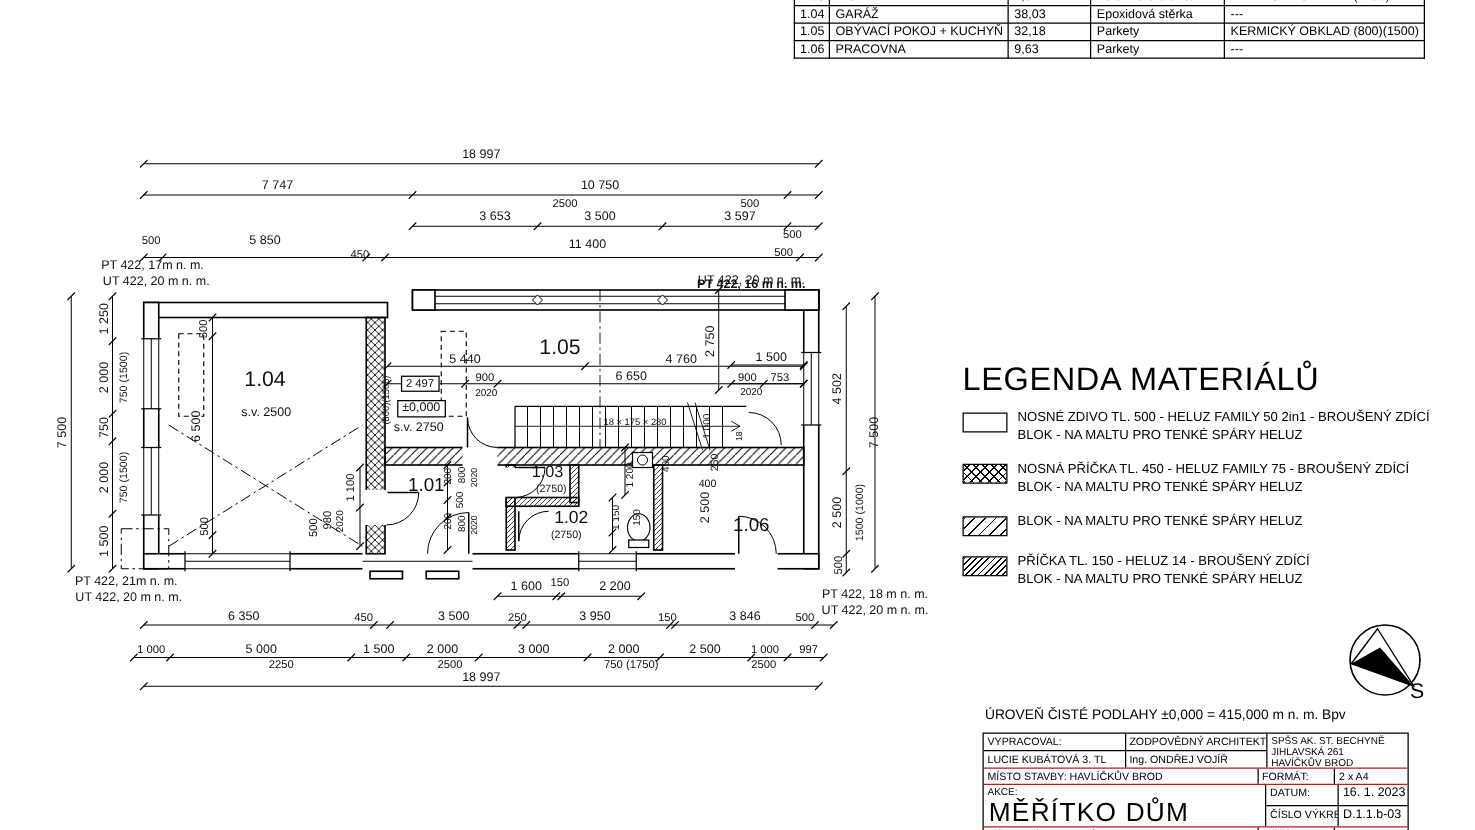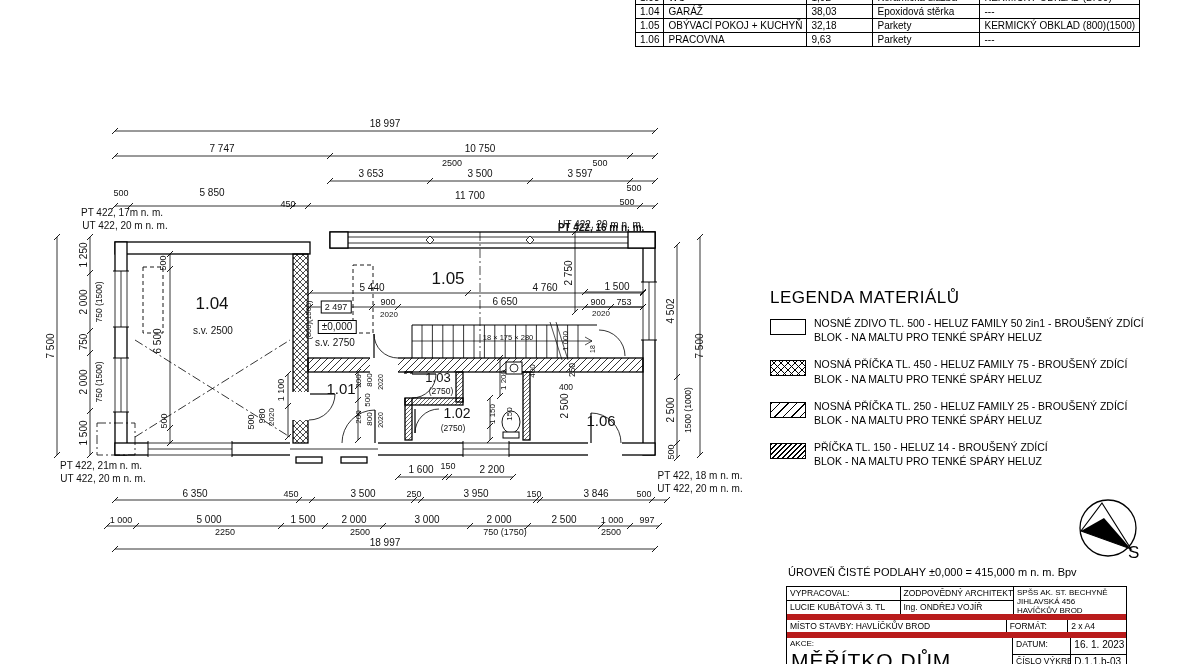--- a/index.html
+++ b/index.html
@@ -11,37 +11,37 @@
        white-space:nowrap;color:#111;}
   .lbl.r{transform:translate(-50%,-50%) rotate(-90deg);}
   .lbl.box{border:1px solid #000;background:#fff;padding:1px 3px;}
   
   #room-table{position:absolute;left:635px;top:-10px;border-collapse:collapse;table-layout:fixed;}
   #room-table td{border:1px solid #000;font-size:10px;padding:0 4px;height:13px;
                  overflow:hidden;white-space:nowrap;}
   #room-table tr.total td{font-weight:bold;}
   
   #legend{position:absolute;left:770px;top:288px;width:410px;}
-  .legend-title{font-size:17px;letter-spacing:.5px;margin-bottom:8px;}
+  .legend-title{font-size:26px;letter-spacing:.5px;margin-bottom:8px;}
   .legend-item{display:flex;align-items:flex-start;margin-bottom:13px;}
   .swatch{width:34px;height:14px;border:1.3px solid #000;margin-right:8px;margin-top:3px;
           flex:none;background:#fff;}
   .swatch.crosshatch{background-image:
       repeating-linear-gradient(45deg,#000 0,#000 1px,transparent 1px,transparent 5px),
       repeating-linear-gradient(-45deg,#000 0,#000 1px,transparent 1px,transparent 5px);}
   .swatch.hatch{background-image:
       repeating-linear-gradient(135deg,#000 0,#000 1px,transparent 1px,transparent 6px);}
   .swatch.hatch-fine{background-image:
       repeating-linear-gradient(135deg,#000 0,#000 1px,transparent 1px,transparent 3.5px);}
   .legend-text{font-size:10.5px;line-height:1.35;}
   
   #floor-note{position:absolute;left:788px;top:566px;font-size:11px;}
   #title-block{position:absolute;left:786px;top:586px;width:339px;border:1.4px solid #000;
                background:#fff;}
-  #title-block .row{display:flex;border-bottom:6px solid #b91c1c;}
+  #title-block .row{display:flex;border-bottom:1px solid #b91c1c;}
   #title-block .cell{border-right:1px solid #000;font-size:8.5px;padding:1px 3px;
                      overflow:hidden;white-space:nowrap;}
   #title-block .cell:last-child{border-right:none;}
   .tb-small{font-size:8px;}
   #akce-title{font-size:21px;letter-spacing:1px;padding:0 2px 2px 4px;}
   #compass{position:absolute;left:1072px;top:492px;}
 </style>
 </head>
 <body>
 
@@ -272,28 +272,28 @@
         <line x1="487" y1="443" x2="493" y2="437" stroke="#000" stroke-width="0.9"></line>
       </g>
   </svg>
 
   <div id="labels">
       <span class="lbl" style="left: 385px; top: 124px;">18 997</span>
       <span class="lbl" style="left: 222px; top: 149px;">7 747</span>
       <span class="lbl" style="left: 480px; top: 149px;">10 750</span>
       <span class="lbl" style="left: 452px; top: 163px; font-size: 9px;">2500</span>
       <span class="lbl" style="left: 600px; top: 163px; font-size: 9px;">500</span>
-      <span class="lbl" style="left: 371px; top: 174px;">3 653</span>
+      <span class="lbl" style="left: 396px; top: 174px;">3 653</span>
       <span class="lbl" style="left: 480px; top: 174px;">3 500</span>
-      <span class="lbl" style="left: 580px; top: 174px;">3 597</span>
+      <span class="lbl" style="left: 592px; top: 174px;">3 597</span>
       <span class="lbl" style="left: 634px; top: 188px; font-size: 9px;">500</span>
       <span class="lbl" style="left: 121px; top: 193px; font-size: 9px;">500</span>
       <span class="lbl" style="left: 212px; top: 193px;">5 850</span>
       <span class="lbl" style="left: 288px; top: 204px; font-size: 9px;">450</span>
-      <span class="lbl" style="left: 470px; top: 196px;">11 700</span>
+      <span class="lbl" style="left: 470px; top: 196px;">11 400</span>
       <span class="lbl" style="left: 627px; top: 202px; font-size: 9px;">500</span>
       <span class="lbl" style="left: 122px; top: 213px;">PT 422, 17m n. m.</span>
       <span class="lbl" style="left: 125px; top: 226px;">UT 422, 20 m n. m.</span>
       <span class="lbl" style="left: 601px; top: 228px; font-weight: bold;">PT 422, 16 m n. m.</span>
       <span class="lbl" style="left: 601px; top: 225px;">UT 422, 20 m n. m.</span>
       <span class="lbl" style="left: 101px; top: 466px;">PT 422, 21m n. m.</span>
       <span class="lbl" style="left: 103px; top: 479px;">UT 422, 20 m n. m.</span>
       <span class="lbl" style="left: 700px; top: 476px;">PT 422, 18 m n. m.</span>
       <span class="lbl" style="left: 700px; top: 489px;">UT 422, 20 m n. m.</span>
       <span class="lbl r" style="left: 51px; top: 346px;">7 500</span>
@@ -436,21 +436,20 @@
         <div class="legend-item">
           <div class="swatch crosshatch"></div>
           <div class="legend-text">
             <div>NOSNÁ PŘÍČKA TL. 450 - HELUZ FAMILY 75 - BROUŠENÝ ZDÍCÍ</div>
             <div>BLOK - NA MALTU PRO TENKÉ SPÁRY HELUZ</div>
           </div>
         </div>
         <div class="legend-item">
           <div class="swatch hatch"></div>
           <div class="legend-text">
-            <div>NOSNÁ PŘÍČKA TL. 250 - HELUZ FAMILY 25 - BROUŠENÝ ZDÍCÍ</div>
             <div>BLOK - NA MALTU PRO TENKÉ SPÁRY HELUZ</div>
           </div>
         </div>
         <div class="legend-item">
           <div class="swatch hatch-fine"></div>
           <div class="legend-text">
             <div>PŘÍČKA TL. 150 - HELUZ 14 - BROUŠENÝ ZDÍCÍ</div>
             <div>BLOK - NA MALTU PRO TENKÉ SPÁRY HELUZ</div>
           </div>
         </div>
@@ -473,21 +472,21 @@
           <div class="cell" style="width:113px;">VYPRACOVAL:</div>
           <div class="cell" style="width:113px;border-right:none;">ZODPOVĚDNÝ ARCHITEKT:</div>
         </div>
         <div style="display:flex;flex:1;">
           <div class="cell" style="width:113px;">LUCIE KUBÁTOVÁ 3. TL</div>
           <div class="cell" style="width:113px;border-right:none;">Ing. ONDŘEJ VOJÍŘ</div>
         </div>
       </div>
       <div style="width:113px;font-size:8px;padding:1px 3px;line-height:1.15;">
         <div>SPŠS AK. ST. BECHYNĚ</div>
-        <div>JIHLAVSKÁ 456</div>
+        <div>JIHLAVSKÁ 261</div>
         <div>HAVÍČKŮV BROD</div>
       </div>
     </div>
     <div class="row" style="height:12px;">
       <div class="cell" style="width:226px;">MÍSTO STAVBY: HAVLÍČKŮV BROD</div>
       <div class="cell" style="width:58px;">FORMÁT:</div>
       <div class="cell" style="width:55px;">2 x A4</div>
     </div>
     <div class="row" style="height:33px;">
       <div style="width:226px;border-right:1px solid #000;">

